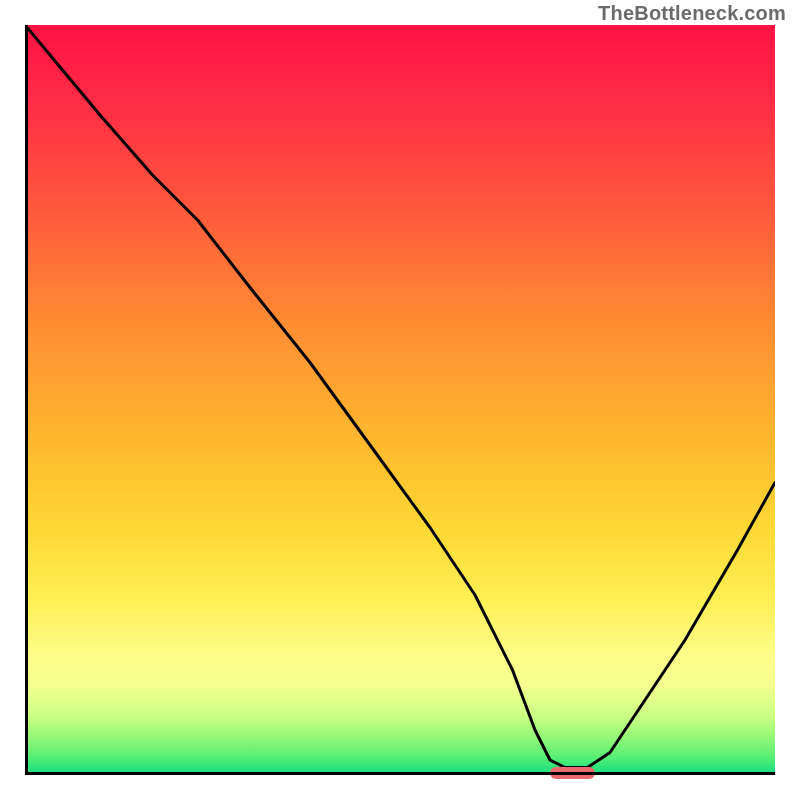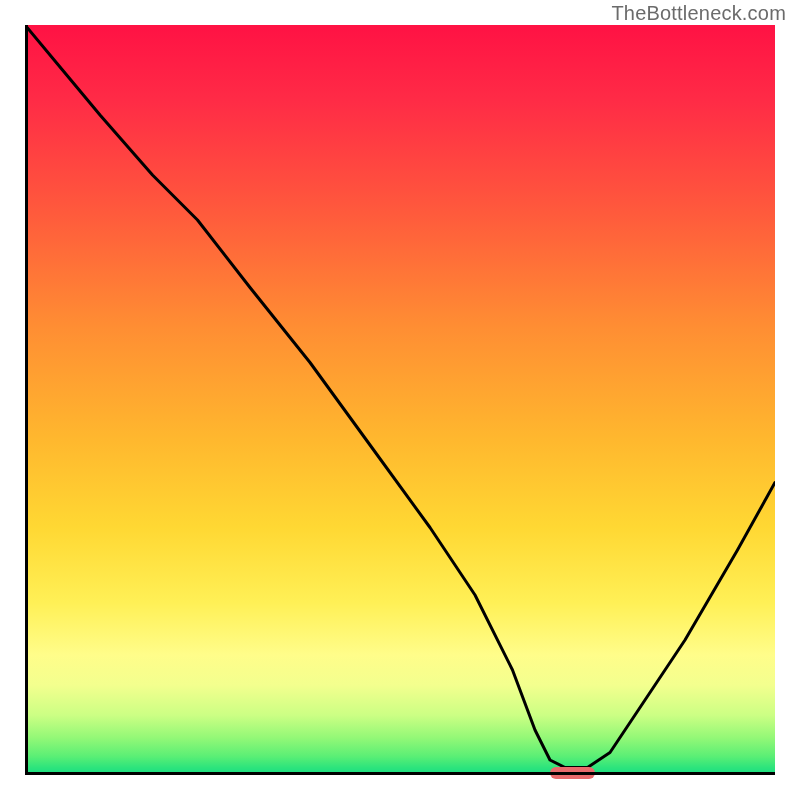--- a/index.html
+++ b/index.html
@@ -14,21 +14,21 @@
   .wrap {
     position: relative;
     width: 800px;
     height: 800px;
   }
   .attribution {
     position: absolute;
     top: 2px;
     right: 14px;
     font-size: 20px;
-    font-weight: 400;
+    font-weight: 700;
     color: #6b6b6b;
     letter-spacing: 0.2px;
   }
   .plot-area {
     position: absolute;
     left: 25px;
     top: 25px;
     width: 750px;   
     height: 750px;  
   }

